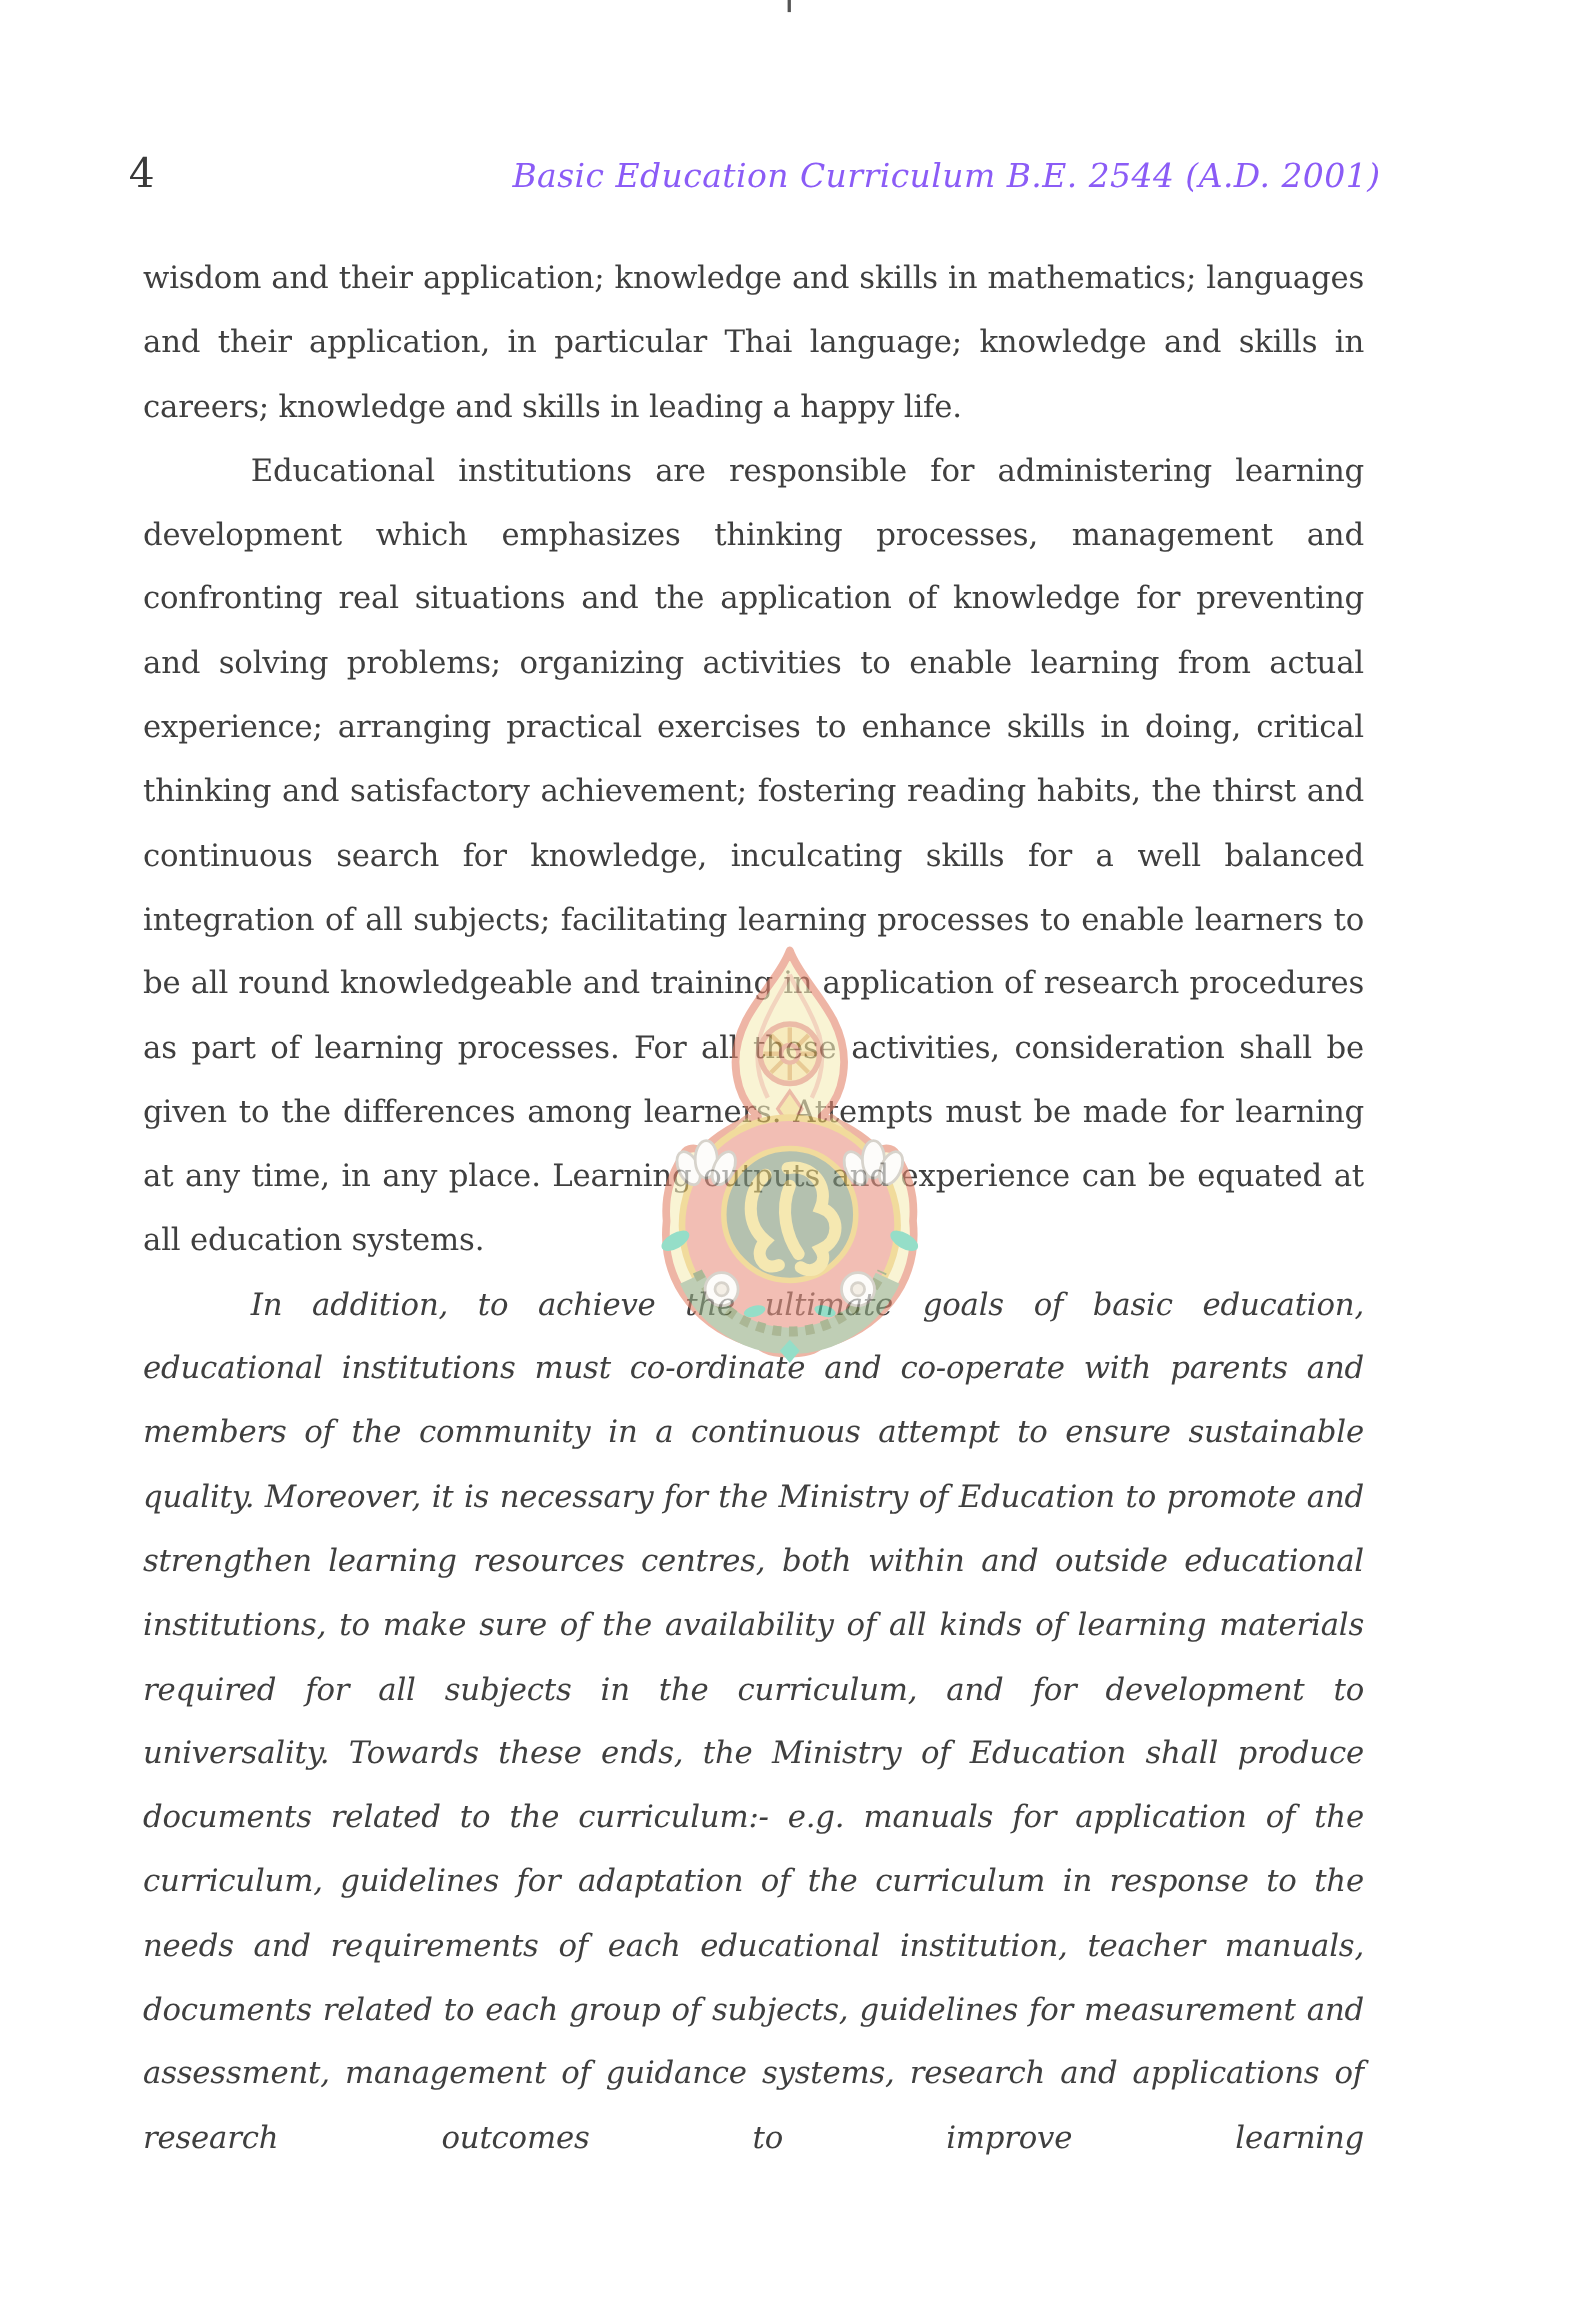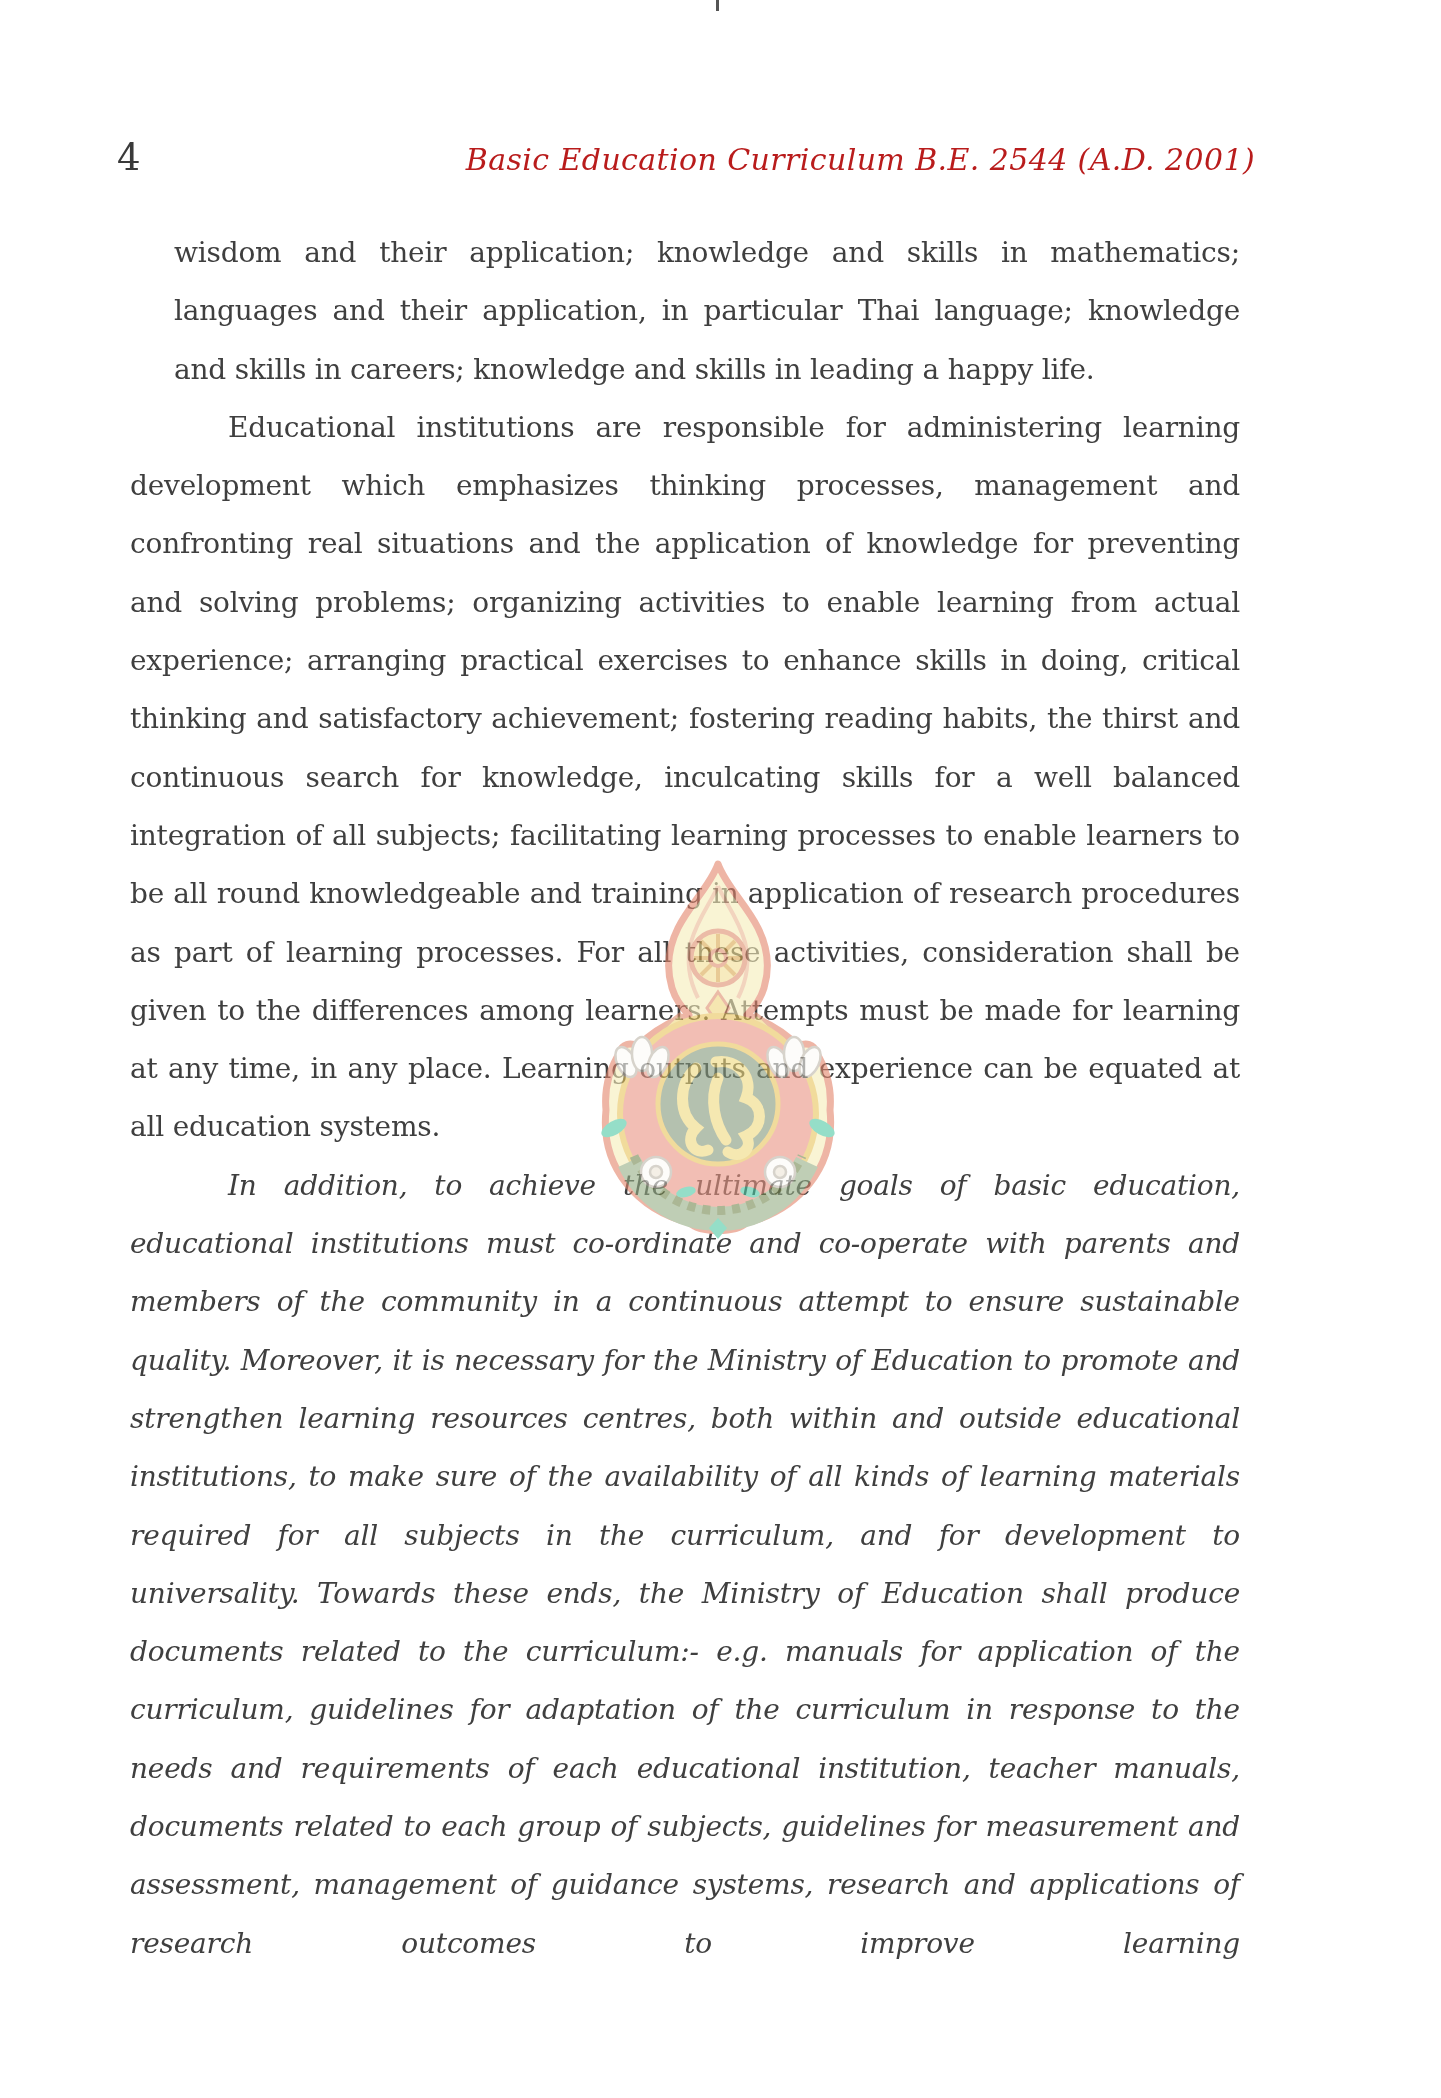--- a/index.html
+++ b/index.html
@@ -27,34 +27,34 @@
     align-items: baseline;
   }
   .page-number {
     font-size: 37px;
     color: #3a3a3a;
   }
   .running-header {
     font-style: italic;
     font-size: 30px;
     letter-spacing: 0.4px;
-    color: #b91c1c;
+    color: #8b5cf6;
   }
   .content {
     position: absolute;
     left: 130px; top: 224px;
     width: 1110px;
     font-size: 28px;
     line-height: 58.3px;
     letter-spacing: -0.2px;
     text-align: justify;
     z-index: 2;
   }
   .content p { margin: 0; text-indent: 98px; }
-  .content p.first { text-indent: 0; margin-left: 44px; }
+  .content p.first { text-indent: 0; }
   .content p.justify-last { text-align-last: justify; font-style: italic; }
   .watermark {
     position: absolute;
     left: 568px; top: 856px;
     width: 300px; height: 385px;
     z-index: 3;
     opacity: 0.6;
     pointer-events: none;
   }
 </style>

